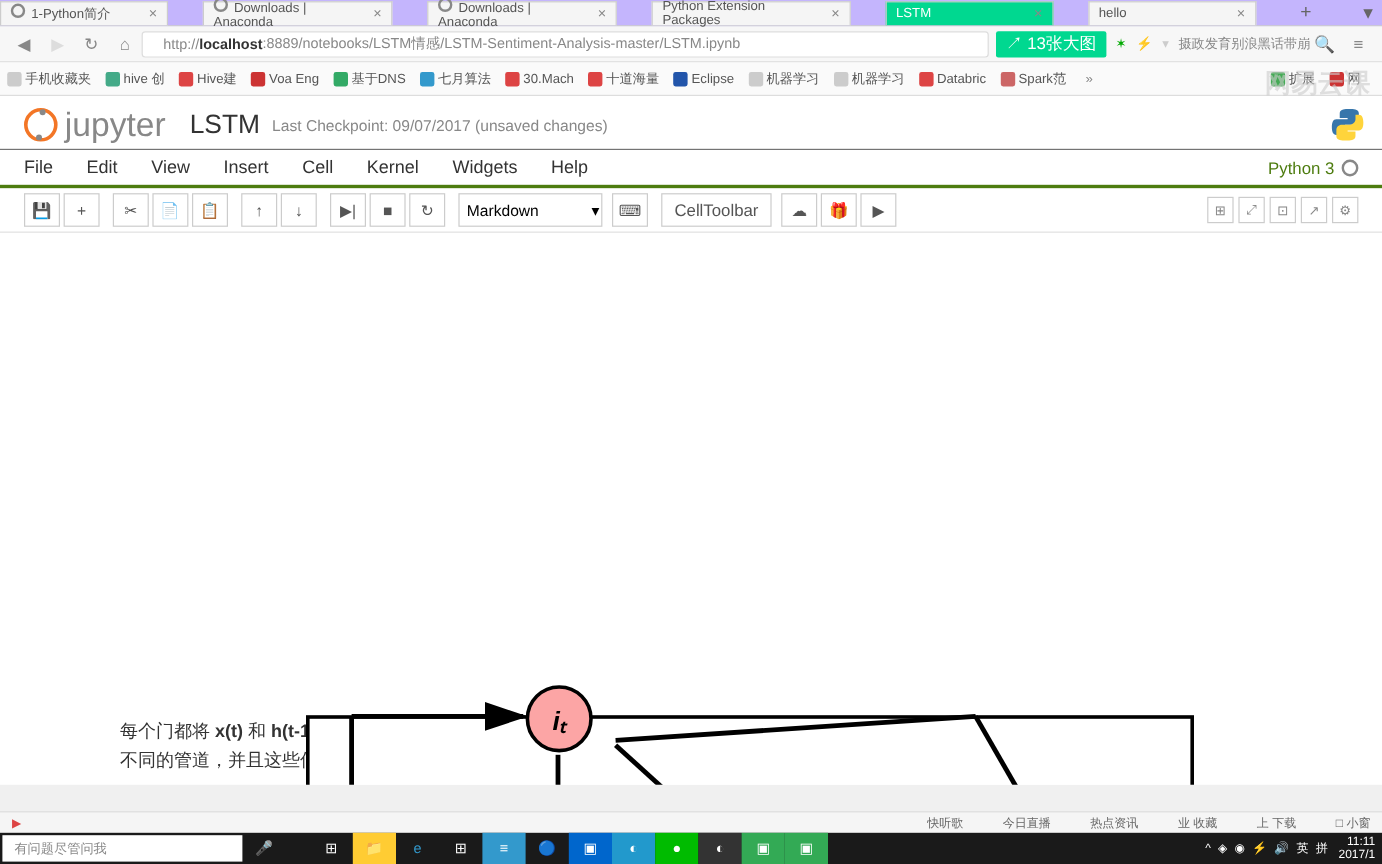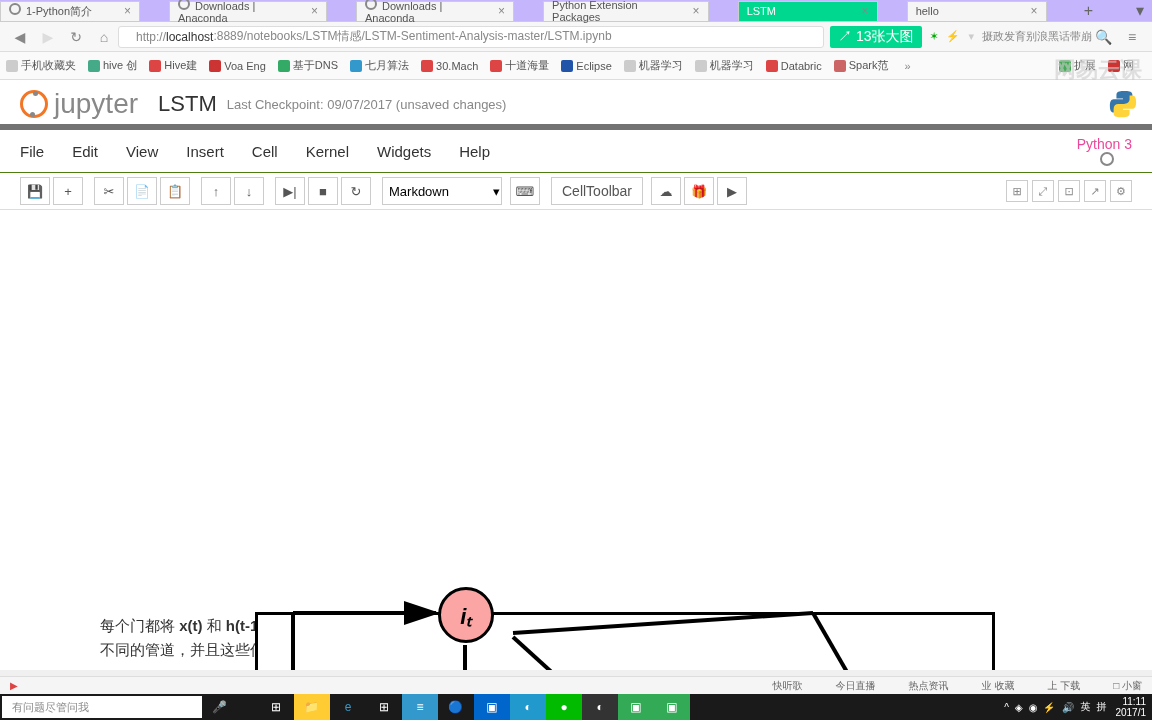--- a/index.html
+++ b/index.html
@@ -10,44 +10,44 @@
 .tab { height: 20px; padding: 0 8px; margin-right: 2px; background: #f5f5f5; border: 1px solid #ccc; border-bottom: none; display: flex; align-items: center; font-size: 11px; color: #555; min-width: 140px; max-width: 180px; justify-content: space-between; }
 .tab.active { background: #00d890; color: #fff; }
 .tab-icon { width: 12px; height: 12px; margin-right: 5px; border-radius: 50%; border: 2px solid #888; display: inline-block; }
 .tab-close { font-size: 12px; color: #888; margin-left: 6px; }
 .add-tab { font-size: 16px; color: #666; padding: 0 8px; }
 
 
 .addr-bar { height: 30px; background: #f7f7f7; display: flex; align-items: center; padding: 0 6px; border-bottom: 1px solid #ddd; }
 .nav-btn { width: 24px; height: 24px; display: flex; align-items: center; justify-content: center; color: #888; font-size: 14px; margin: 0 2px; }
 .addr-input { flex: 1; height: 22px; border: 1px solid #ddd; border-radius: 3px; padding: 0 17px; font-size: 12px; color: #888; background: #fff; display: flex; align-items: center; }
-.addr-host { color: #333; font-weight: normal; }
+.addr-host { color: #333; font-weight: bold; }
 .right-badge { background: #00d890; color: #fff; font-size: 14px; padding: 2px 8px; margin-left: 6px; border-radius: 2px; }
 .addr-ext { margin-left: 8px; color: #888; font-size: 11px; }
 
 
 .bm-bar { height: 28px; background: #fafafa; display: flex; align-items: center; padding: 0 6px; border-bottom: 1px solid #ddd; font-size: 11px; }
 .bm { margin-right: 12px; color: #555; display: flex; align-items: center; }
 .bm-icon { width: 12px; height: 12px; margin-right: 3px; display: inline-block; background: #ccc; border-radius: 2px; }
 
 
-.jp-header { background: #fff; padding: 8px 20px 4px; display: flex; align-items: center; border-bottom: 6px solid #737373; position: relative; }
+.jp-header { background: #fff; padding: 8px 20px 4px; display: flex; align-items: center; border-bottom: 1px solid #737373; position: relative; }
 .jp-logo { font-size: 28px; color: #888; font-weight: 300; display: flex; align-items: center; }
 .jp-logo-icon { width: 28px; height: 28px; border: 3px solid #f37626; border-radius: 50%; margin-right: 6px; position: relative; }
 .jp-logo-icon::before, .jp-logo-icon::after { content: ''; position: absolute; width: 5px; height: 5px; background: #888; border-radius: 50%; }
 .jp-logo-icon::before { top: -2px; left: 10px; }
 .jp-logo-icon::after { bottom: -2px; right: 10px; }
 .jp-title { font-size: 22px; color: #333; margin-left: 20px; }
 .jp-chk { font-size: 13px; color: #888; margin-left: 10px; }
 .jp-py { position: absolute; right: 14px; width: 30px; height: 30px; }
 
 
-.menu-bar { background: #fff; padding: 6px 20px; display: flex; align-items: center; border-bottom: 1px solid #4d7c0f; }
+.menu-bar { background: #fff; padding: 6px 20px; display: flex; align-items: center; border-bottom: 3px solid #4d7c0f; }
 .menu-item { font-size: 15px; color: #333; margin-right: 28px; }
-.kernel-ind { margin-left: auto; font-size: 14px; color: #ec4899; display: flex; align-items: center; flex-direction: column; }
+.kernel-ind { margin-left: auto; font-size: 14px; color: #4d7c0f; display: flex; align-items: center; }
 .kernel-circ { width: 14px; height: 14px; border: 2px solid #888; border-radius: 50%; margin-left: 6px; }
 
 
 .tb { background: #fff; padding: 4px 20px; display: flex; align-items: center; border-bottom: 1px solid #ddd; }
 .tb-btn { width: 30px; height: 28px; border: 1px solid #ccc; background: #fff; display: flex; align-items: center; justify-content: center; font-size: 13px; color: #555; margin-right: 3px; }
 .tb-sep { width: 8px; }
 .cell-type { width: 120px; height: 28px; border: 1px solid #ccc; font-size: 13px; padding: 0 6px; display: flex; align-items: center; justify-content: space-between; gap: 44px; }
 .celltoolbar { height: 28px; border: 1px solid #ccc; padding: 0 10px; font-size: 14px; color: #555; margin-left: 8px; display: flex; align-items: center; }
 .tb-right { margin-left: auto; display: flex; }
 .tb-mini { width: 22px; height: 22px; border: 1px solid #ccc; margin-left: 4px; font-size: 11px; color: #888; display: flex; align-items: center; justify-content: center; }

